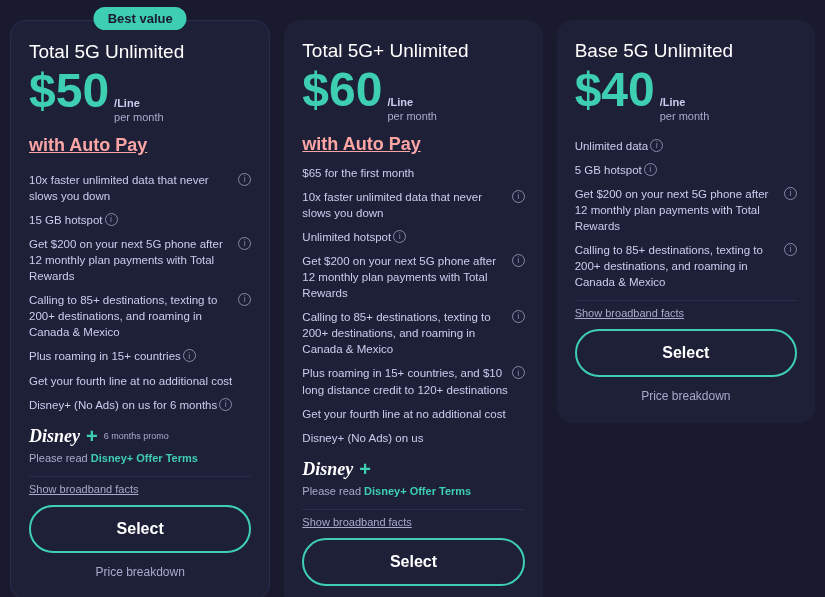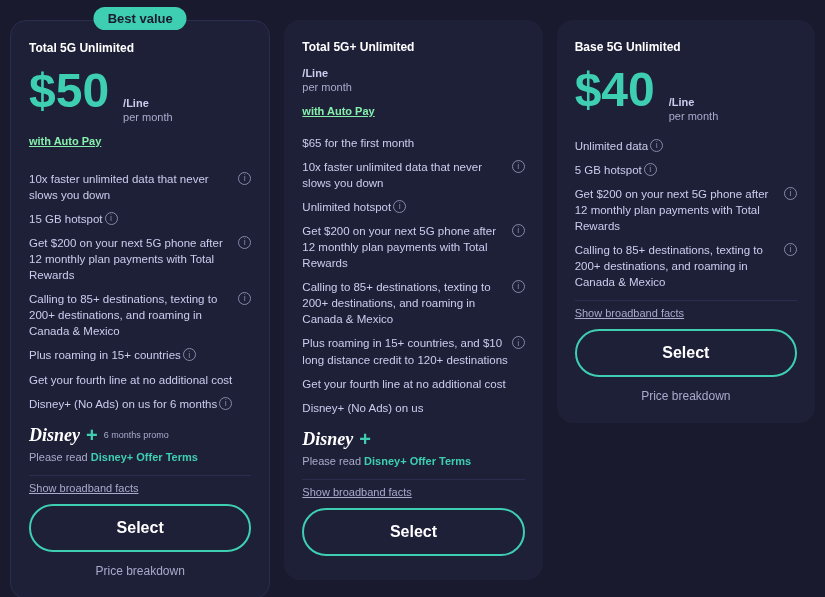--- a/index.html
+++ b/index.html
@@ -40,53 +40,53 @@
       transform: translateX(-50%);
       background: #3ecfb2;
       color: #1a1a2e;
       font-size: 13px;
       font-weight: 700;
       padding: 4px 14px;
       border-radius: 20px;
       white-space: nowrap;
     }
     .plan-name {
-      font-size: 12px;
-      font-weight: 700;
+      font-size: 19px;
+      font-weight: 400;
       color: #ffffff;
-      margin-bottom: 12px;
+      margin-bottom: 4px;
     }
     .price-row {
       display: flex;
       align-items: baseline;
-      gap: 14px;
+      gap: 5px;
       margin-bottom: 10px;
     }
     .price-amount {
       font-size: 48px;
       font-weight: 800;
       color: #3ecfb2;
       line-height: 1;
     }
     .price-suffix {
       font-size: 11px;
       color: #aaaacc;
       line-height: 1.3;
     }
     .price-suffix strong {
       display: block;
       color: #ccccee;
       font-weight: 600;
     }
     .auto-pay-label {
-      font-size: 11px;
+      font-size: 18px;
       font-weight: 700;
-      color: #86efac;
+      color: #fca5a5;
       text-decoration: underline;
-      margin-bottom: 20px;
+      margin-bottom: 12px;
     }
     .features-list {
       list-style: none;
       flex: 1;
     }
     .features-list li {
       font-size: 11.5px;
       color: #ccccee;
       padding: 4px 0;
       line-height: 1.4;
@@ -231,20 +231,21 @@
         Please read <a href="#">Disney+ Offer Terms</a>
       </div>
       <div class="divider"></div>
       <div class="broadband-link">Show broadband facts</div>
       <button class="select-btn">Select</button>
       <a href="#" class="price-breakdown-link">Price breakdown</a>
     </div>
     <div class="plan-card">
       <div class="plan-name">Total 5G+ Unlimited</div>
       <div class="price-row">
+    <span class="price-amount">$60</span>
     <span class="price-suffix">
       <strong>/Line</strong>per month
     </span>
   </div>
       <div class="auto-pay-label">with Auto Pay</div>
       <div class="first-month-note">$65 for the first month</div>
       <ul class="features-list">
         <li>
       <span>10x faster unlimited data that never slows you down</span>
       <span class="info-icon">i</span>

